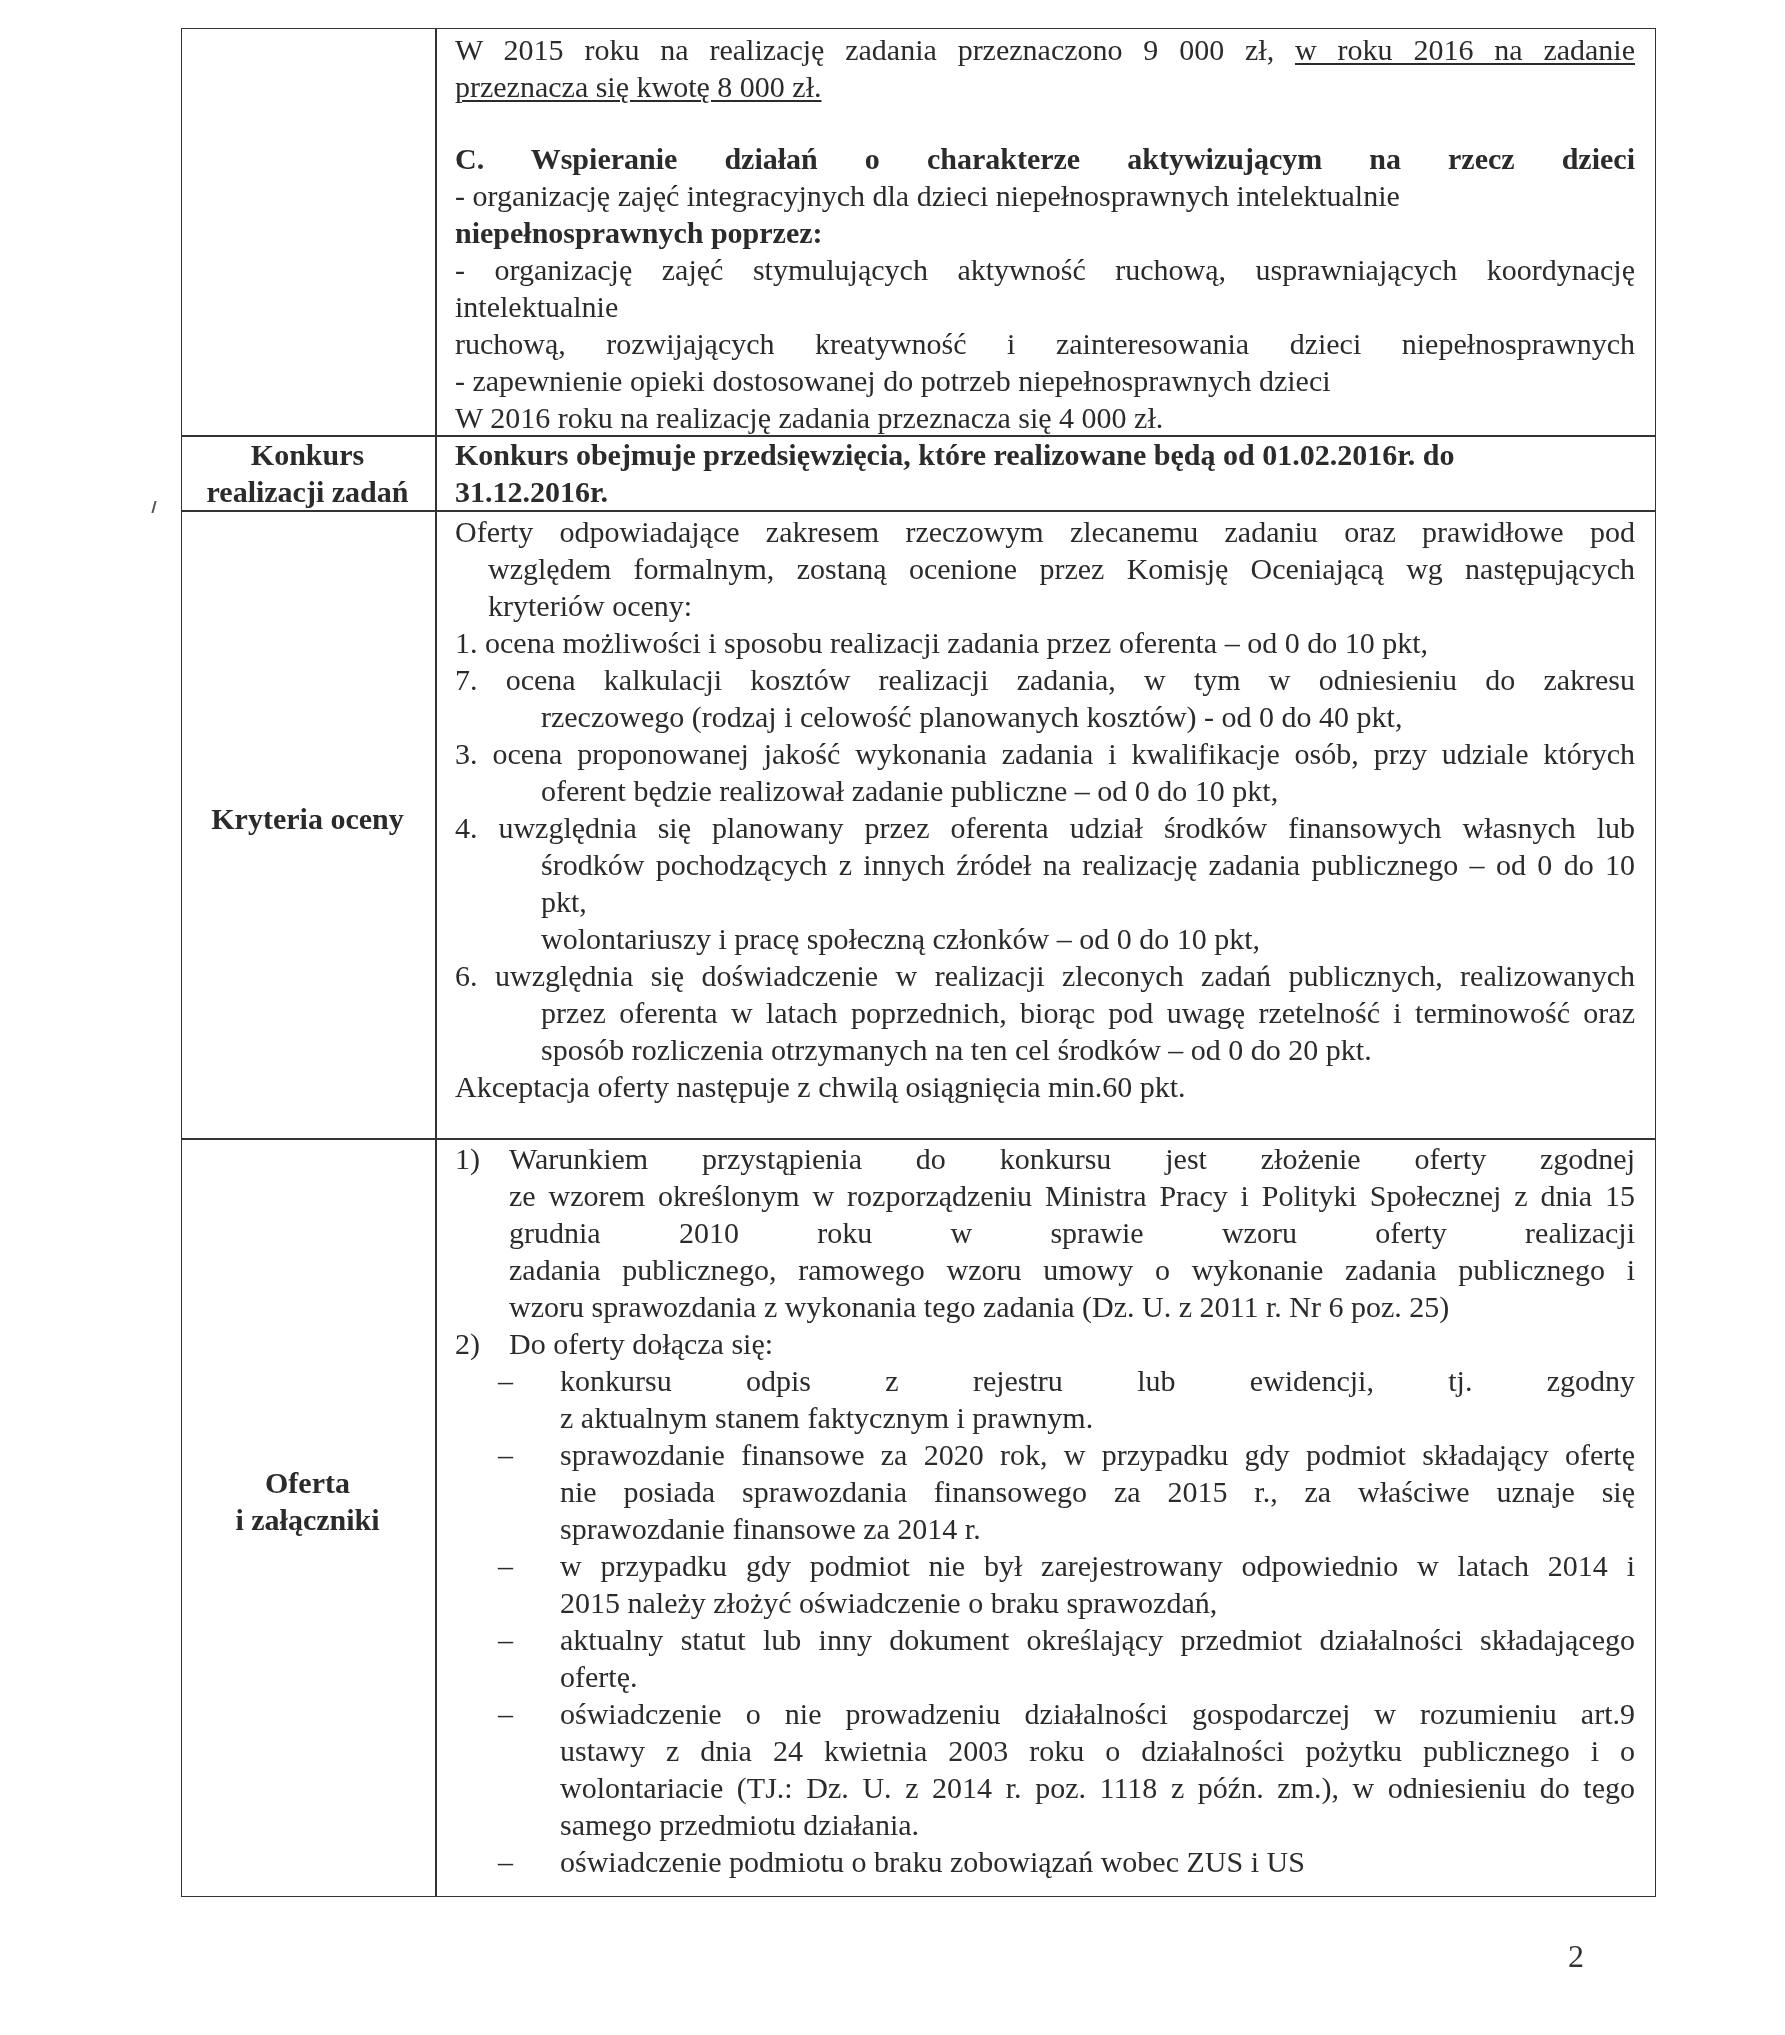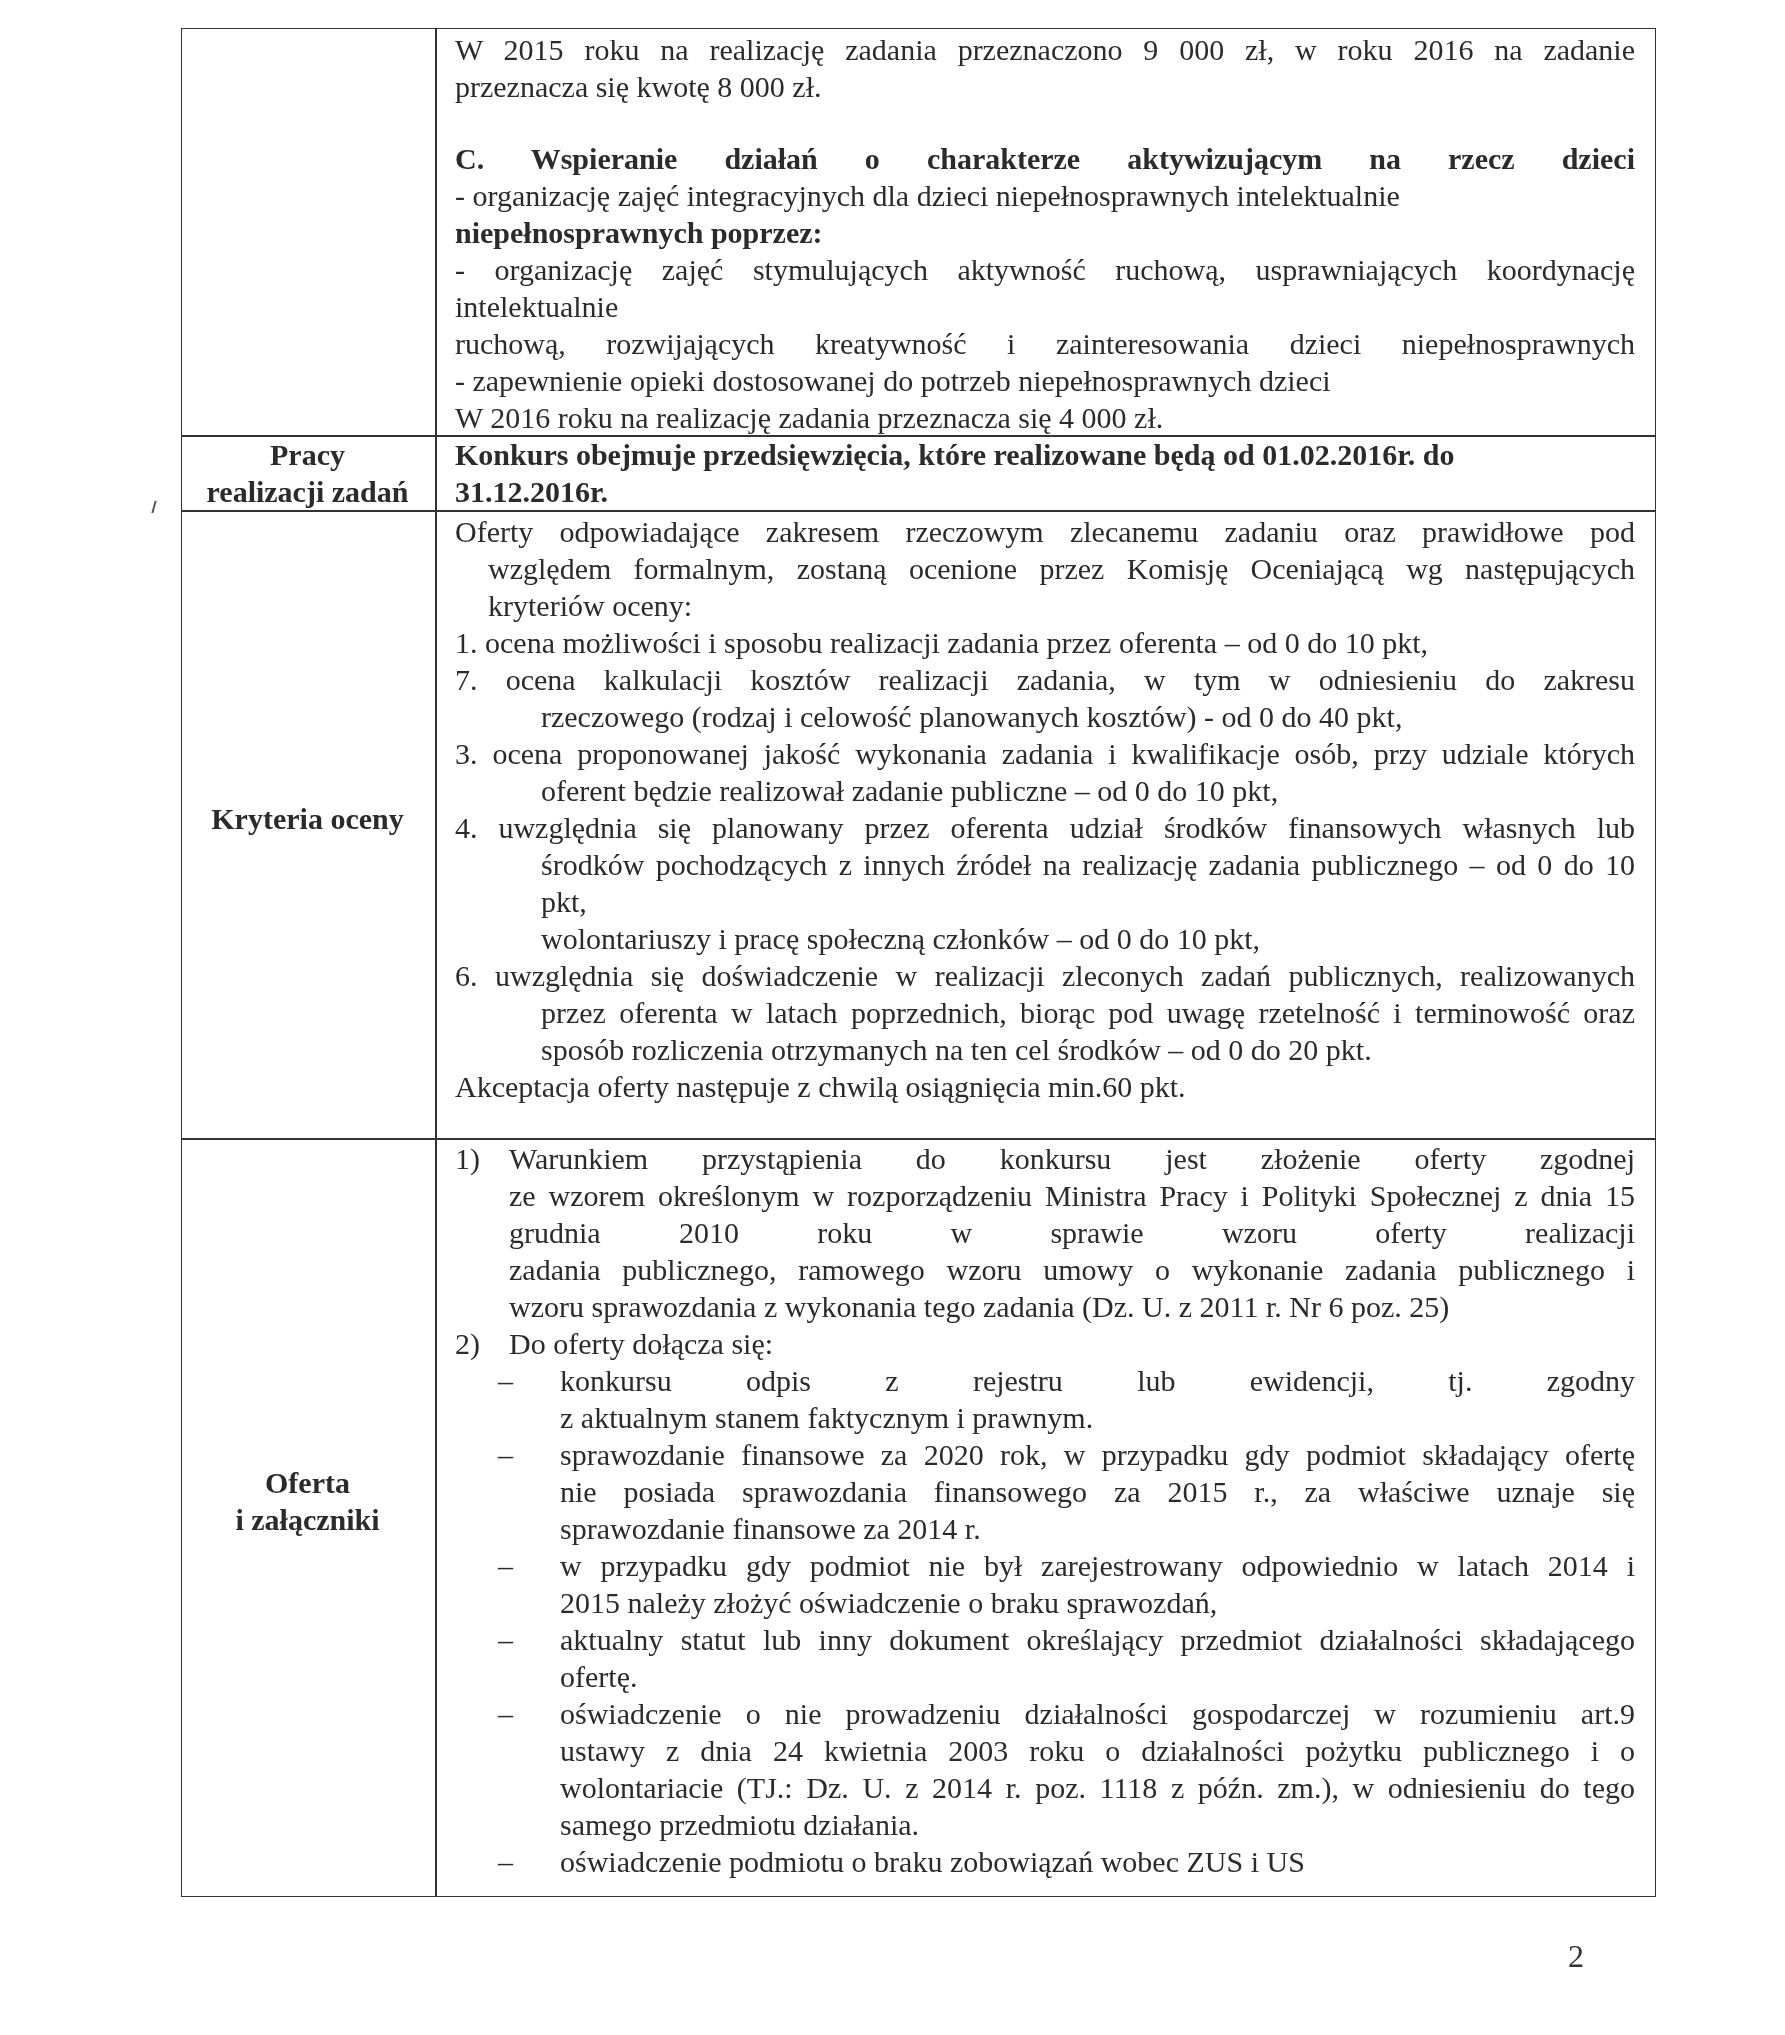--- a/index.html
+++ b/index.html
@@ -6,21 +6,21 @@
   body { width:1785px; height:2035px; position:relative; overflow:hidden;
          font-family:"Liberation Serif", "DejaVu Serif", serif; color:#2b2b2b; }
   .tbl { position:absolute; left:181px; top:28px; width:1475px; height:1869px;
          border:1.6px solid #333; box-sizing:border-box; }
   .vline { position:absolute; left:435px; top:28px; width:1.6px; height:1869px; background:#333; }
   .hline { position:absolute; left:181px; width:1475px; height:2.2px; background:#333; }
   .cell { position:absolute; left:455px; width:1180px; }
   .ln { display:block; font-size:30px; line-height:37px; height:37px; white-space:nowrap; }
   .just { text-align:justify; text-align-last:justify; white-space:normal; overflow:hidden; }
   .b { font-weight:bold; }
-  .u { text-underline-offset:3.2px; text-decoration-thickness:1.6px;margin-top:45px; }
+  .u { text-decoration:underline; text-underline-offset:3.2px; text-decoration-thickness:1.6px;margin-top:45px; }
   .ind1 { padding-left:33px; }
   .ind2 { padding-left:86px; }
   .label { position:absolute; left:181px; width:253px; text-align:center; font-weight:bold;
            font-size:30px; line-height:37px; }
   .dash-row { position:relative; }
   .dash { position:absolute; left:43px; top:0; font-size:30px; line-height:37px; }
   .pagenum { position:absolute; left:1568px; top:1938px; font-size:32px; color:#333; }
   .stray { position:absolute; left:153px; top:501px; width:1.6px; height:12px; background:#555; transform:skewX(-15deg); }
 </style>
 </head>
@@ -41,21 +41,21 @@
   <span class="ln">- organizację zajęć integracyjnych dla dzieci niepełnosprawnych intelektualnie</span>
   <span class="ln b">niepełnosprawnych poprzez:</span>
   <span class="ln just">- organizację zajęć stymulujących aktywność ruchową, usprawniających koordynację</span>
   <span class="ln">intelektualnie</span>
   <span class="ln just">ruchową, rozwijających kreatywność i zainteresowania dzieci niepełnosprawnych</span>
   <span class="ln">- zapewnienie opieki dostosowanej do potrzeb niepełnosprawnych dzieci</span>
   <span class="ln">W 2016 roku na realizację zadania przeznacza się 4 000 zł.</span>
 </div>
 
 <div class="label" style="top:436px">
-  <span class="ln">Pracy</span>
+  <span class="ln">Konkurs</span>
   <span class="ln">realizacji zadań</span>
 </div>
 <div class="cell" style="top:436px">
   <span class="ln b">Konkurs obejmuje przedsięwzięcia, które realizowane będą od 01.02.2016r. do</span>
   <span class="ln b">31.12.2016r.</span>
 </div>
 
 <div class="label" style="top:800px">
   <span class="ln">Kryteria oceny</span>
 </div>

